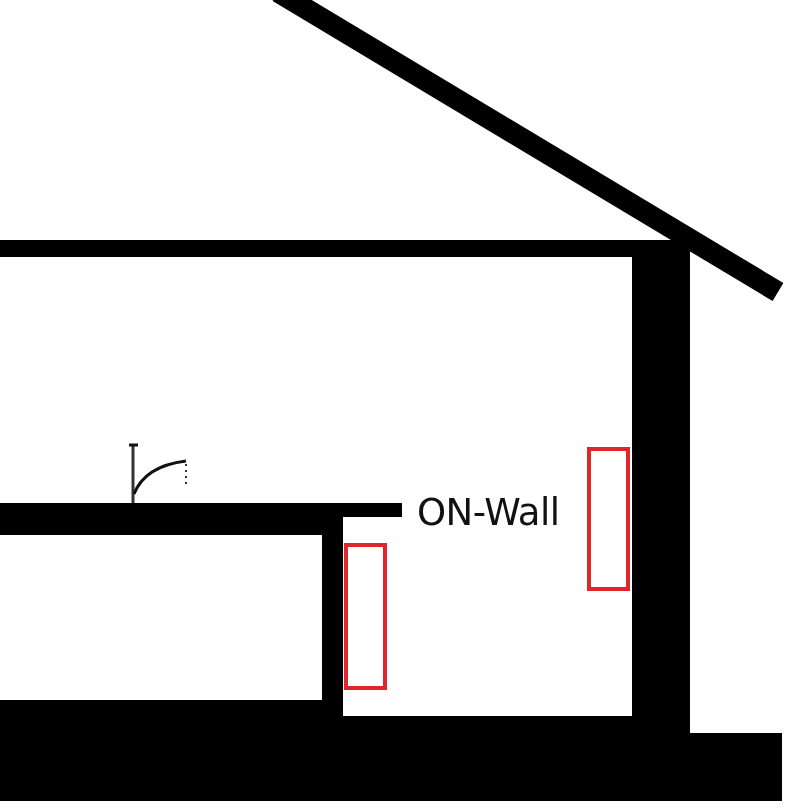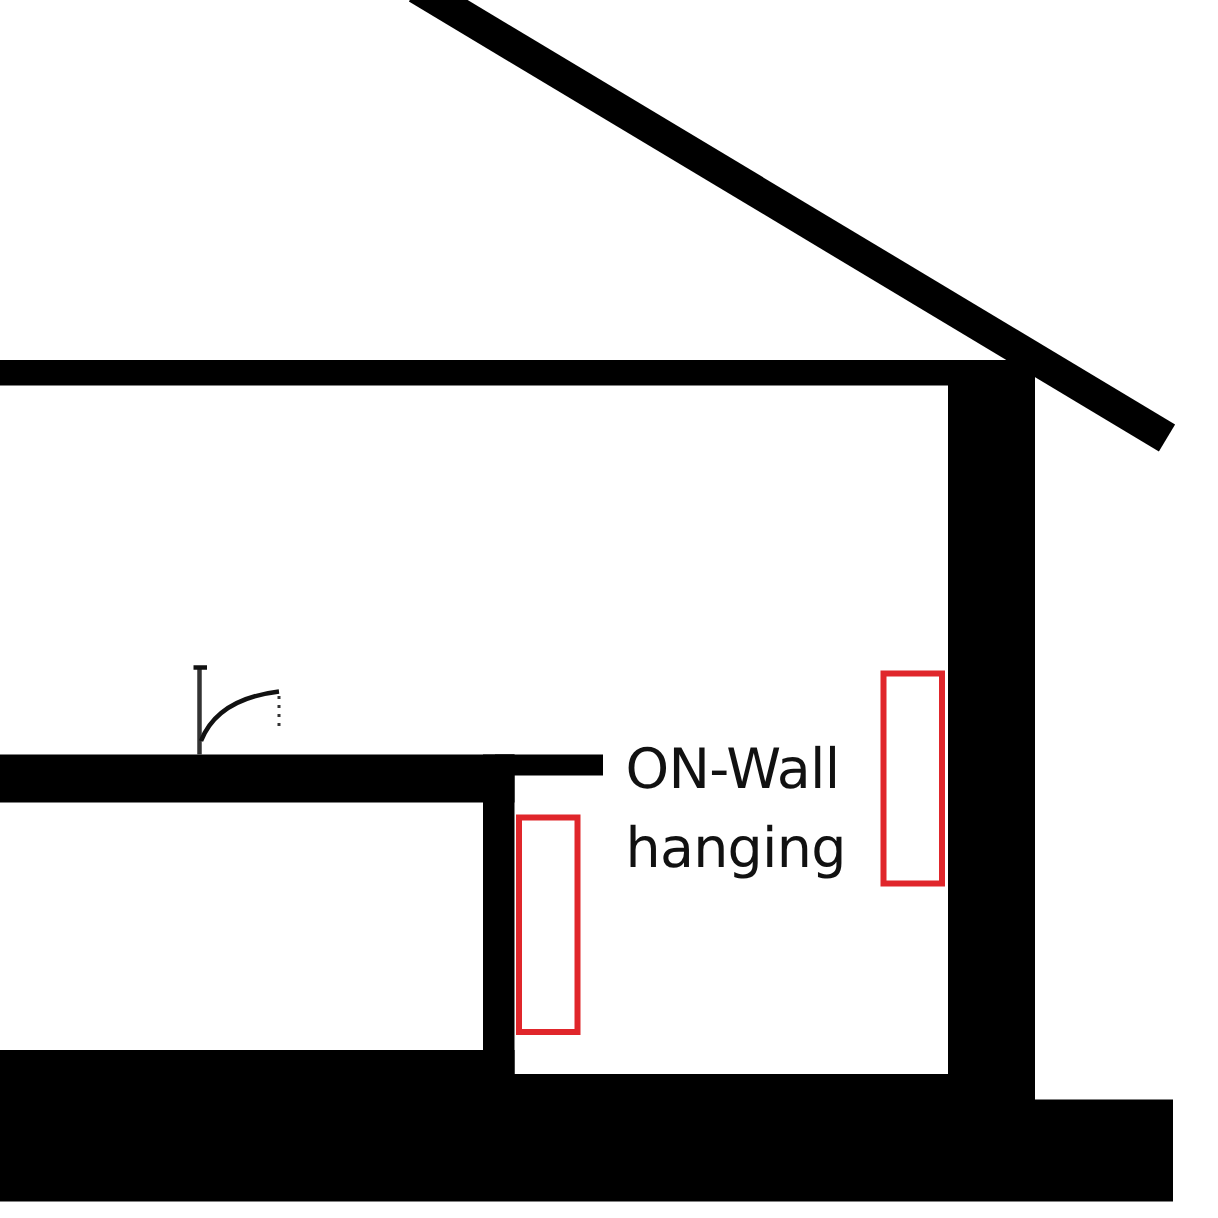--- a/index.html
+++ b/index.html
@@ -45,14 +45,13 @@
     <path d="M134 494 Q 145 466 186 461" fill="none" stroke="#111" stroke-width="3"></path>
     <line x1="186" y1="464" x2="186" y2="487" stroke="#333" stroke-width="2" stroke-dasharray="2,4"></line>
   </g>
 
   <rect x="346" y="545" width="39" height="143" fill="none" stroke="#e0262b" stroke-width="4"></rect>
   <rect x="589" y="449" width="39" height="140" fill="none" stroke="#e0262b" stroke-width="4"></rect>
 </svg>
 
 <div class="label">
   <div>ON-Wall</div>
-  <div>hanging</div>
 </div>
 
 </body></html>

